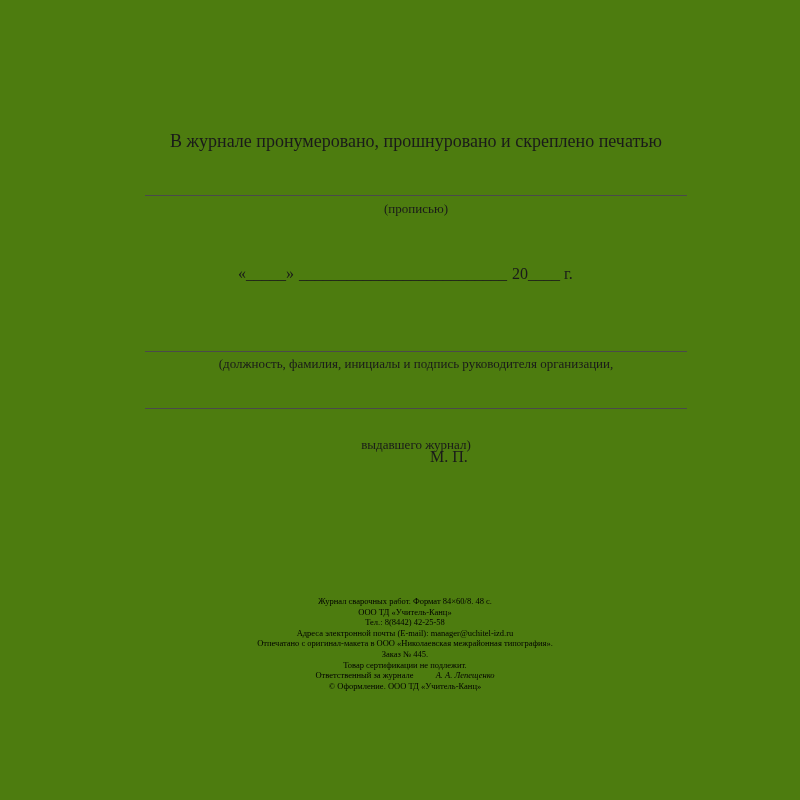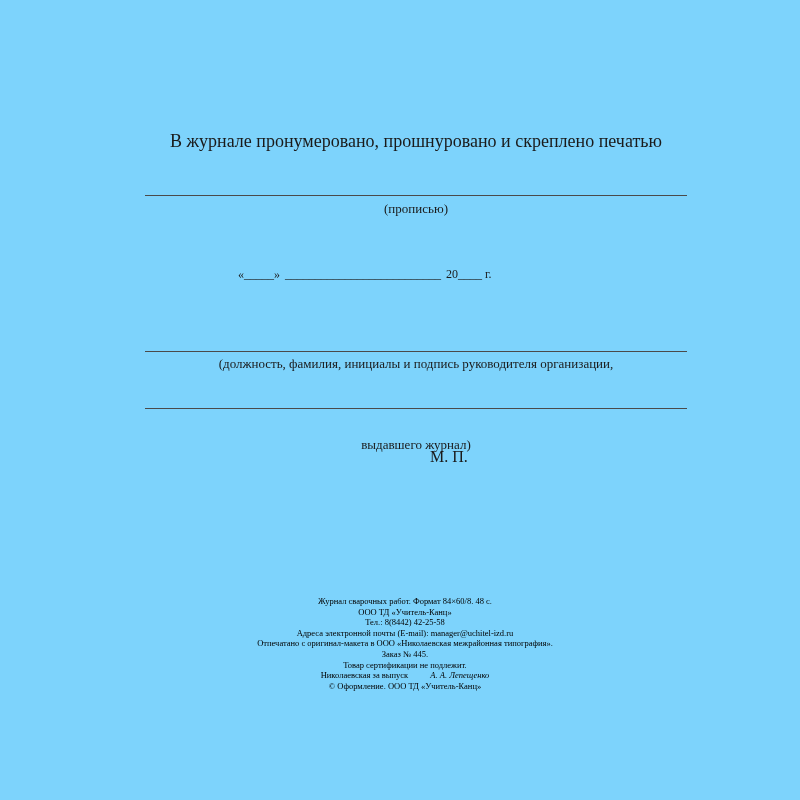--- a/index.html
+++ b/index.html
@@ -4,21 +4,21 @@
 <style>
   html, body {
     margin: 0;
     padding: 0;
     background: #ffffff;
   }
   .page {
     position: relative;
     width: 800px;
     height: 800px;
-    background: #7dd3fc;
+    background: #4d7c0f;
     color: #1a1a1a;
     font-family: "Liberation Serif", "DejaVu Serif", serif;
     overflow: hidden;
   }
   .title {
     position: absolute;
     top: 130px;
     left: 145px;
     width: 542px;
     text-align: center;
@@ -45,21 +45,21 @@
     line-height: 16px;
     white-space: nowrap;
   }
   .caption-1 { top: 201px; }
   .caption-2 { top: 356px; }
   .caption-3 { top: 437px; text-align: center; }
   .date-row {
     position: absolute;
     top: 264px;
     left: 238px;
-    font-size: 12px;
+    font-size: 16px;
     line-height: 20px;
     white-space: nowrap;
   }
   .date-row .gap { margin-left: 5px; }
   .stamp {
     position: absolute;
     top: 447px;
     left: 430px;
     font-size: 16px;
     line-height: 20px;
@@ -102,19 +102,19 @@
 
   <div class="imprint">
     <div class="line">Журнал сварочных работ. Формат 84×60/8. 48 с.</div>
     <div class="line">ООО ТД «Учитель-Канц»</div>
     <div class="line">Тел.: 8(8442) 42-25-58</div>
     <div class="line">Адреса электронной почты (E-mail): manager@uchitel-izd.ru</div>
     <div class="line">Отпечатано с оригинал-макета в ООО «Николаевская межрайонная типография».</div>
     <div class="line">Заказ № 445.</div>
     <div class="line">Товар сертификации не подлежит.</div>
     <div class="line">
-      <span>Николаевская за выпуск</span>
+      <span>Ответственный за журнале</span>
       <span class="italic">А. А. Лепещенко</span>
     </div>
     <div class="line">© Оформление. ООО ТД «Учитель-Канц»</div>
   </div>
 
 </div>
 
 </body></html>

